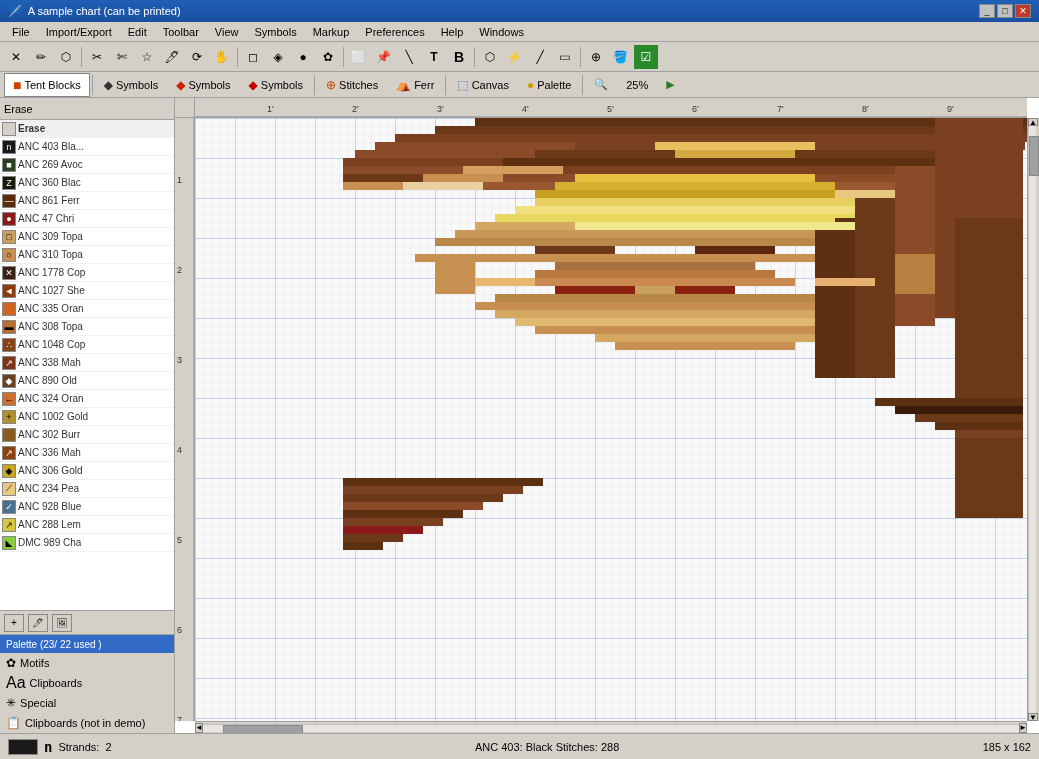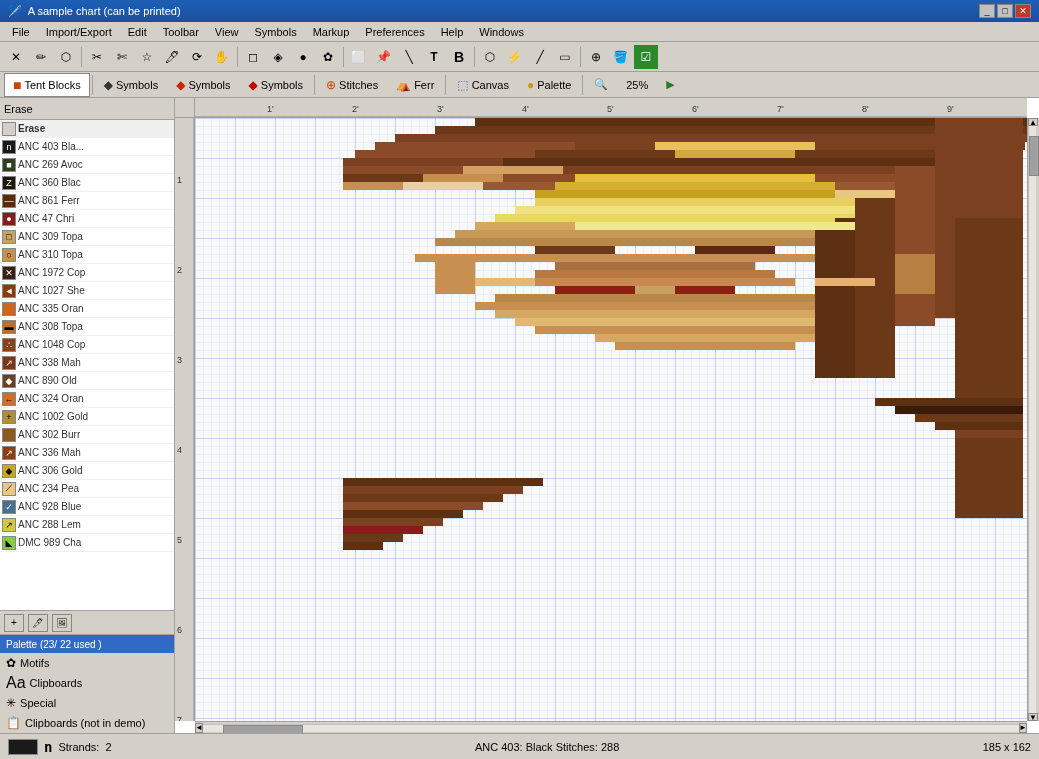--- a/index.html
+++ b/index.html
@@ -434,21 +434,21 @@
       <div class="color-row">
         <div class="color-swatch" style="background:#c8a060; font-size:9px">□</div>
         <span class="color-info">ANC  309  Topa</span>
       </div>
       <div class="color-row">
         <div class="color-swatch" style="background:#c89050; font-size:9px">○</div>
         <span class="color-info">ANC  310  Topa</span>
       </div>
       <div class="color-row">
         <div class="color-swatch" style="background:#3a2010; color:#fff; font-size:9px">✕</div>
-        <span class="color-info">ANC  1972  Cop</span>
+        <span class="color-info">ANC  1778  Cop</span>
       </div>
       <div class="color-row">
         <div class="color-swatch" style="background:#8b3a10; color:#fff; font-size:9px">◄</div>
         <span class="color-info">ANC  1027  She</span>
       </div>
       <div class="color-row">
         <div class="color-swatch" style="background:#cc6620; color:#fff; font-size:9px"></div>
         <span class="color-info">ANC  335  Oran</span>
       </div>
       <div class="color-row">

